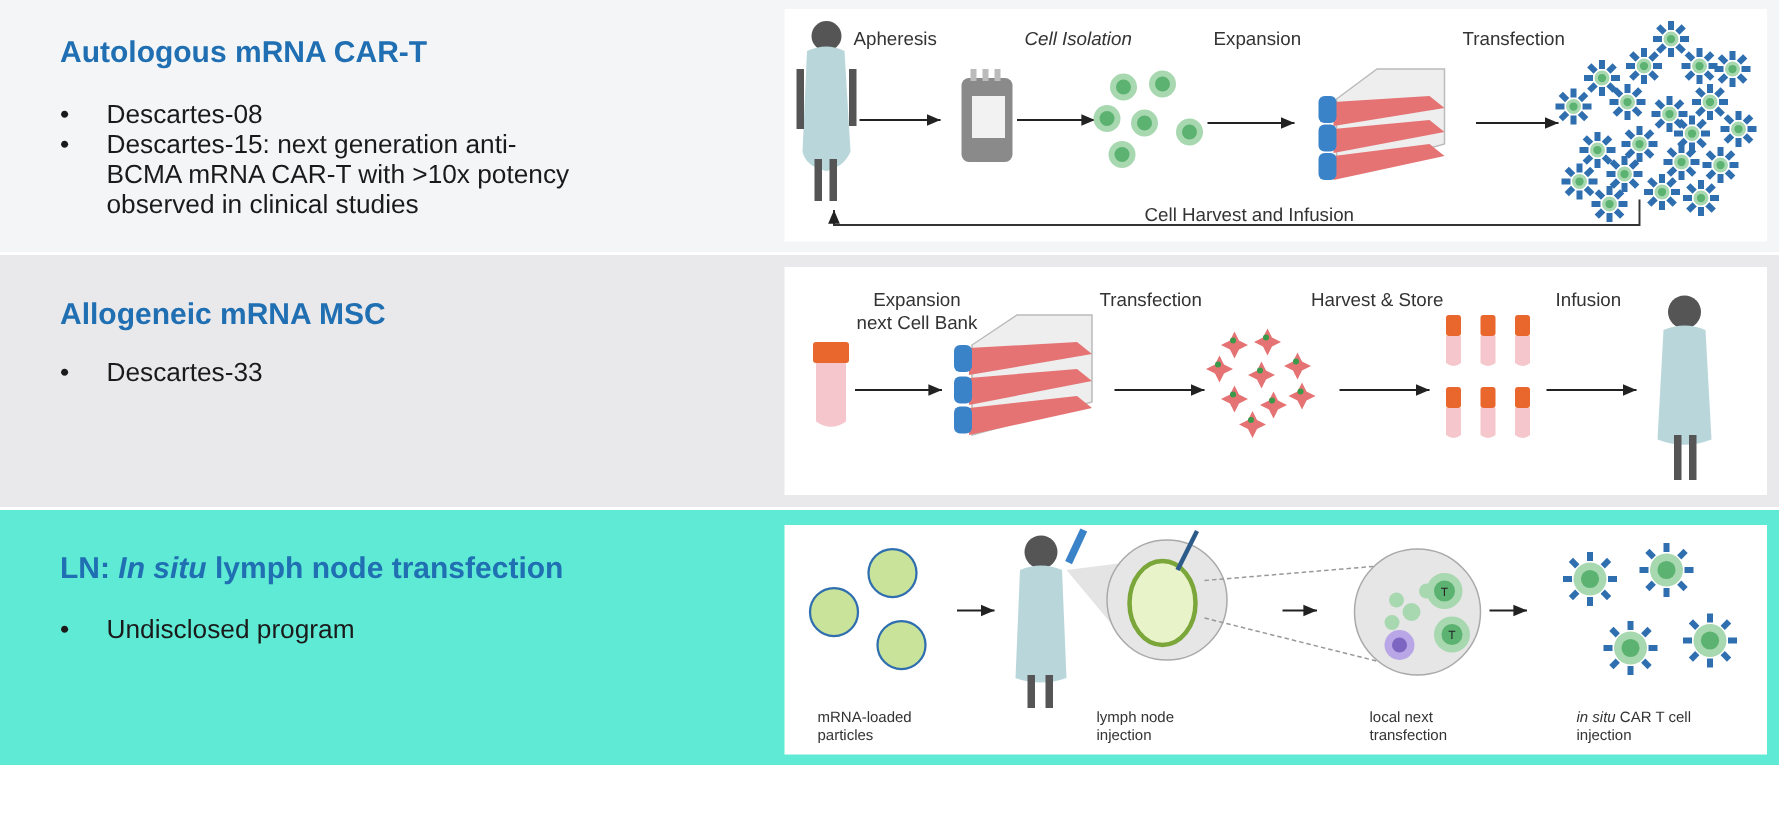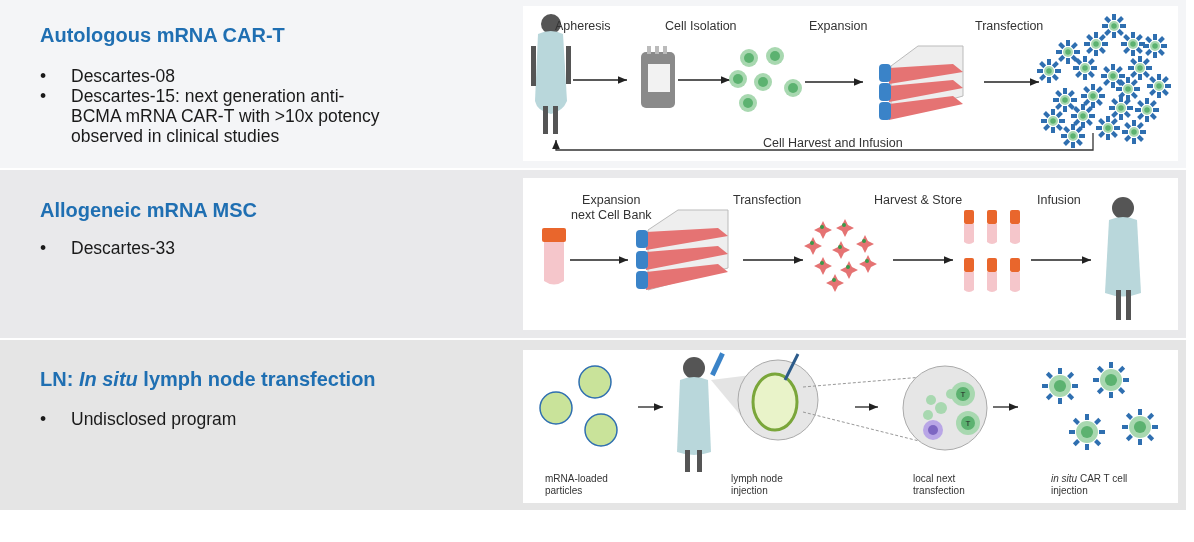--- a/index.html
+++ b/index.html
@@ -1,21 +1,21 @@
 <!DOCTYPE html>
 <html><head>
 <meta charset="utf-8">
 <style>
   html, body { margin:0; padding:0; }
   body { width:1194px; height:542px; background:#ffffff; position:relative; overflow:hidden;
          font-family:"Liberation Sans", sans-serif; }
   .row { position:absolute; left:0; width:1186px; }
   .row1 { top:0; height:168px; background:#f4f5f7; }
   .row2 { top:170px; height:168px; background:#e9e9eb; }
-  .row3 { top:340px; height:170px; background:#e5e5e5; }
+  .row3 { top:340px; height:170px; background:#5eead4; }
   .title { position:absolute; left:40px; font-weight:bold; font-size:20px; color:#1f6fb2; white-space:nowrap; }
   .title i { font-style:italic; }
   .bullets { position:absolute; left:40px; margin:0; padding:0; list-style:none; font-size:17.5px; color:#1a1a1a; line-height:20px; }
   .bullets li { position:relative; padding-left:31px; }
   .bullets li .dot { position:absolute; left:0; top:0; }
   .panel { position:absolute; left:523px; width:655px; background:#ffffff; }
   .row1 .panel { top:6px; height:155px; }
   .row2 .panel { top:8px; height:152px; }
   .row3 .panel { top:10px; height:153px; }
   .lbl { position:absolute; font-size:12.5px; color:#333; white-space:nowrap; text-align:center; line-height:15px; }
@@ -285,22 +285,22 @@
           <rect x="539" y="127" width="4" height="6" fill="#2f6fb0" transform="rotate(270 541 130)"></rect>
           <rect x="541.636038969321" y="120.63603896932108" width="4" height="6" fill="#2f6fb0" transform="rotate(315 543.636038969321 123.63603896932108)"></rect>
           <rect x="548" y="118" width="4" height="6" fill="#2f6fb0" transform="rotate(360 550 121)"></rect>
           <rect x="554.363961030679" y="120.63603896932108" width="4" height="6" fill="#2f6fb0" transform="rotate(405 556.363961030679 123.63603896932108)"></rect>
           <circle cx="550" cy="130" r="5" fill="#a8d8b0"></circle>
           <circle cx="550" cy="130" r="2.75" fill="#5cb270"></circle>
         </g>
 
       <polyline points="570,127 570,144 33,144 33,134" fill="none" stroke="#333" stroke-width="1.3" marker-end="url(#ah)"></polyline>
     </svg>
-    <div class="lbl" style="left:32px; top:13px;">Apheresis</div>
-    <div class="lbl" style="left:142px; top:13px;">Cell Isolation</div>
+    <div class="lbl" style="left:46px; top:13px;">Apheresis</div>
+    <div class="lbl" style="left:160px; top:13px;font-style:italic;">Cell Isolation</div>
     <div class="lbl" style="left:286px; top:13px;">Expansion</div>
     <div class="lbl" style="left:452px; top:13px;">Transfection</div>
     <div class="lbl" style="left:240px; top:130px;">Cell Harvest and Infusion</div>
   </div>
 </div>
 
 <div class="row row2">
   <div class="title" style="top:29px;">Allogeneic mRNA MSC</div>
   <ul class="bullets" style="top:68px;">
     <li><span class="dot">•</span><span>Descartes-33</span></li>

